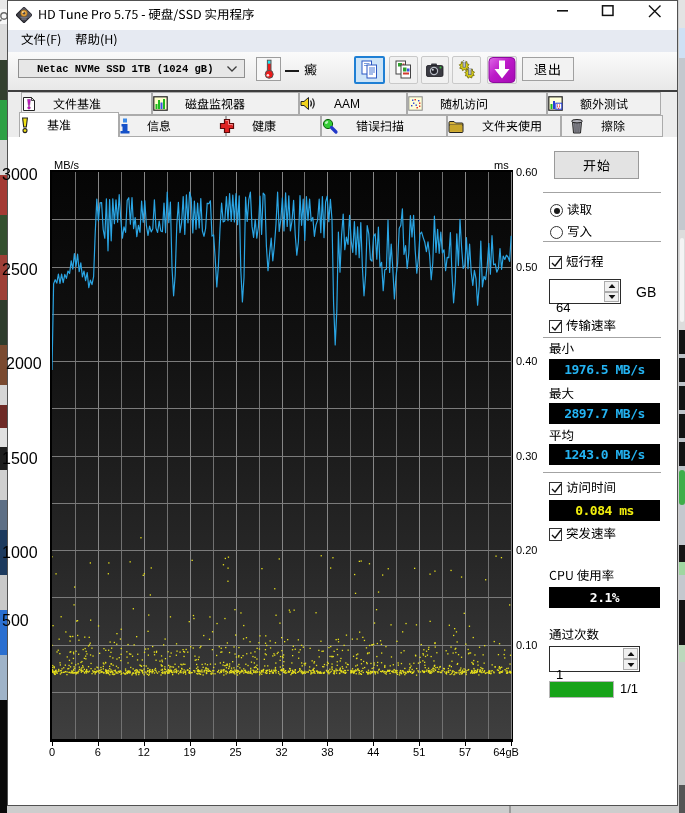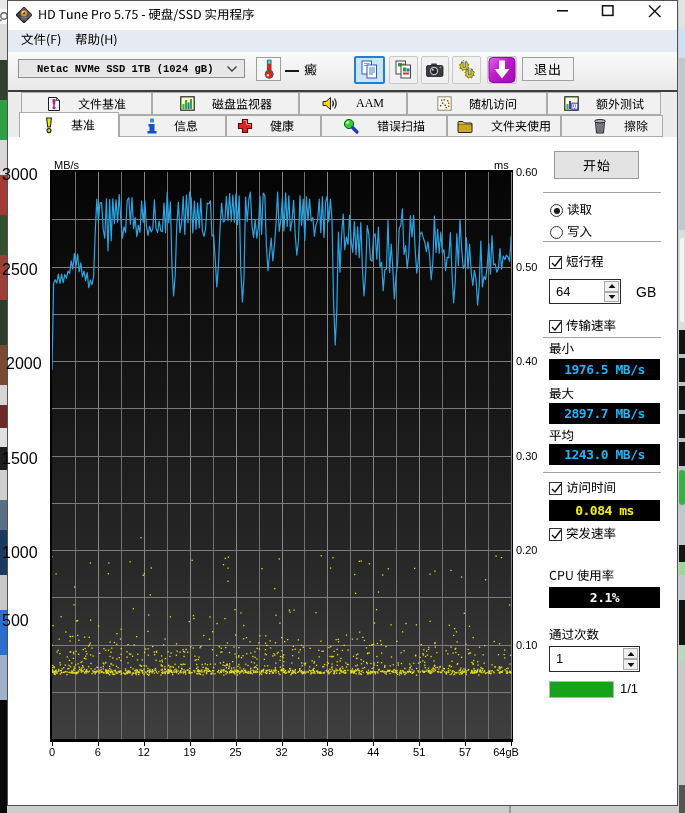--- a/index.html
+++ b/index.html
@@ -26,21 +26,21 @@
   #thermo-btn{left:256px;top:57px;width:25px;height:24px;background:#f7f7f7;border:1px solid #9d9d9d;box-sizing:border-box;}
   #temp-dash{left:285px;top:70px;width:14px;height:2px;background:#1a1a1a;}
   #temp-text{left:304px;top:63px;}
   .tool-icon-btn{top:56px;width:28px;height:28px;box-sizing:border-box;border:1px solid #c9c9c9;background:#f1f1f1;border-radius:2px;}
   .tool-icon-btn.selected{border:2px solid #1e7fd4;background:#cde4f7;}
   .tool-icon-btn svg{position:absolute;left:50%;top:50%;transform:translate(-50%,-50%);}
   #exit-btn{left:522px;top:57px;width:52px;height:24px;background:#f2f2f2;border:1px solid #a0a0a0;box-sizing:border-box;
             display:flex;align-items:center;justify-content:center;}
   #tabstrip{left:8px;top:92px;width:669px;height:45px;background:#ececec;}
   .tab{position:absolute;box-sizing:border-box;background:#f1f1f1;border:1px solid #ababab;
-       display:flex;align-items:center;justify-content:center;gap:17px;font-family:Liberation Serif, serif;}
+       display:flex;align-items:center;justify-content:flex-start;gap:17px;}
   .tab > *{transform:translateX(var(--shift,0px));}
   .tab.r1{top:92px;height:23px;}
   .tab.r2{top:115px;height:22px;}
   .tab.active{background:#fff;border-bottom:none;top:112px;height:25px;z-index:3;}
   #plot{left:50px;top:170px;width:463px;height:572px;box-sizing:border-box;
         border-top:2px solid #000;border-left:2px solid #000;border-bottom:3px solid #000;border-right:1px solid #000;
         background:linear-gradient(180deg,#050505 0%,#121212 32%,#272727 68%,#3f3f3f 100%);}
   #plot svg{display:block;}
   .ylab{position:absolute;width:46px;text-align:left;font-size:16px;color:#000;}
   .yrlab{position:absolute;left:516px;font-size:11px;color:#000;}
@@ -51,21 +51,21 @@
   #start-btn{left:554px;top:151px;width:85px;height:28px;background:#e3e3e3;border:1px solid #9a9a9a;box-sizing:border-box;
              display:flex;align-items:center;justify-content:center;}
   .radio{left:550px;width:13px;height:13px;border:1px solid #333;border-radius:50%;background:#fff;box-sizing:border-box;}
   .radio.sel::after{content:"";position:absolute;left:2.5px;top:2.5px;width:6px;height:6px;border-radius:50%;background:#1a1a1a;}
   .cbx{left:549px;width:13px;height:13px;border:1px solid #333;background:#fff;box-sizing:border-box;}
   .cbx svg{position:absolute;left:-1px;top:-2px;}
   .plabel{position:absolute;color:#000;}
   .lcd{position:absolute;left:549px;width:111px;height:21px;background:#000000;display:flex;align-items:center;justify-content:center;
        font-family:"DejaVu Sans Mono","Liberation Mono",monospace;font-weight:bold;font-size:13px;letter-spacing:-0.5px;}
   .spin{position:absolute;background:#fff;border:1px solid #2b2b2b;box-sizing:border-box;}
-  .spin .num{position:absolute;left:6px;top:4px;font-size:13px;color:#000;text-align:center;}
+  .spin .num{position:absolute;left:6px;top:20px;font-size:13px;color:#000;text-align:center;}
   .spinbtns{position:absolute;top:1px;bottom:1px;right:1px;width:15px;display:flex;flex-direction:column;}
   .spinbtn{flex:1;background:#f0f0f0;border:1px solid #ababab;box-sizing:border-box;position:relative;}
   .spinbtn svg{position:absolute;left:50%;top:50%;transform:translate(-50%,-50%);}
   #progress{left:549px;top:681px;width:65px;height:17px;border:1px solid #b5b5b5;background:#e9e9e9;box-sizing:border-box;}
   #progress .fill{height:100%;background:#17a319;}
   #progress-text{left:620px;top:681px;font-size:13px;color:#000;}
   .cjk svg{display:block;}
 </style>
 </head>
 <body>

